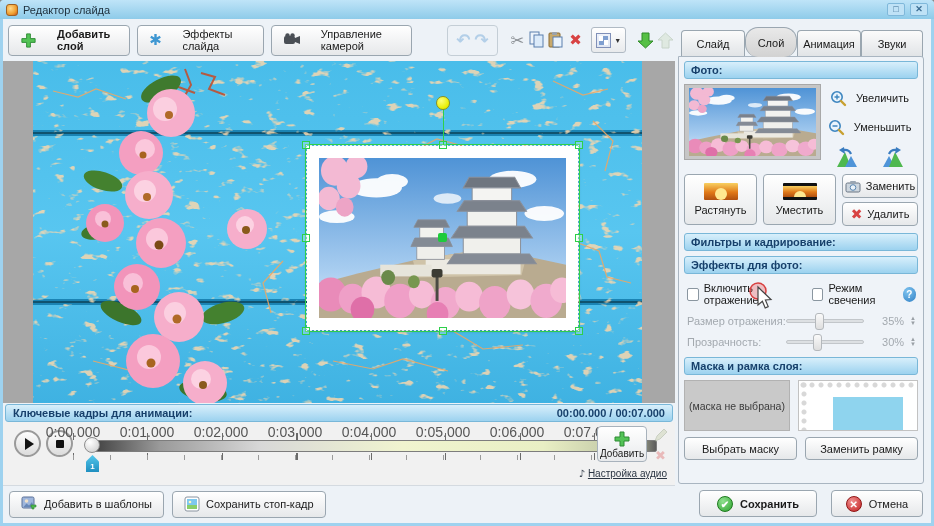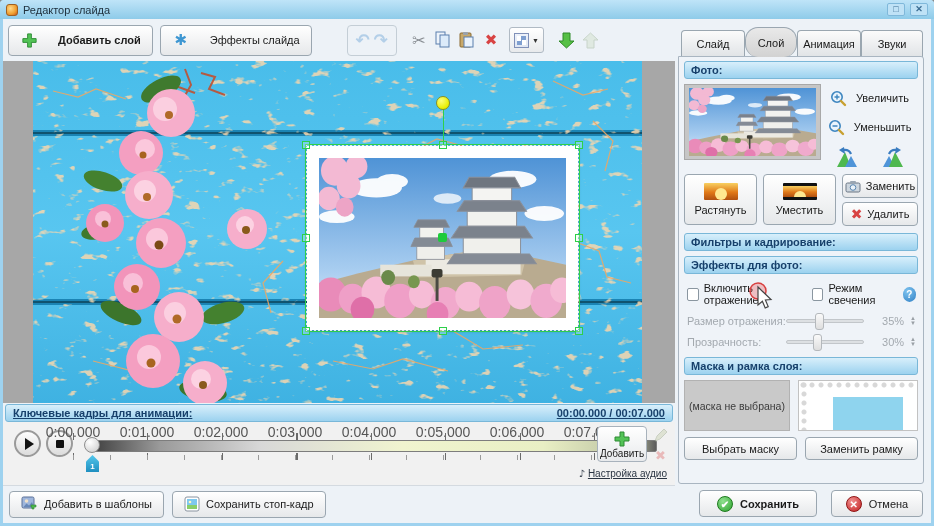--- a/index.html
+++ b/index.html
@@ -58,21 +58,21 @@
   .photo-frame { position:absolute; left:274px; top:85px; width:271px; height:184px; background:#fff;
     outline:2px dotted #e3ecf2; box-shadow:0 1px 3px rgba(0,0,0,.35); padding:12px; }
   .photo-frame svg { width:100%; height:100%; display:block; }
 
   
   .cursor { position:absolute; z-index:50; pointer-events:none; }
 
   
   .tl-header { height:18px; margin:1px 2px 0 2px; border-radius:3px; border:1px solid #79b7d8;
     background:linear-gradient(#d8effb,#9cd2ef); display:flex; align-items:center; padding:0 7px;
-    color:#17406b; font-weight:bold;text-decoration:underline; }
+    color:#17406b; font-weight:bold; }
   .tl-time { margin-left:auto; }
   .tl-body { height:64px; position:relative; background:#f1f1f1; border-bottom:1px solid #d4dae0; }
   .pc-btn { position:absolute; width:27px; height:27px; border-radius:50%; top:8px;
     background:linear-gradient(#fdfdfd,#dcdcdc); border:2px solid #9a9a9a; display:flex; align-items:center; justify-content:center; }
   .play-tri { width:0; height:0; border-left:9px solid #111; border-top:6px solid transparent; border-bottom:6px solid transparent; margin-left:3px; }
   .stop-sq { width:8px; height:8px; background:#111; border-radius:1px; }
   .ruler-labels { position:absolute; left:33px; top:2px; width:592px; display:flex; }
   .ruler-labels span { flex:1; text-align:center; font-size:14px; color:#555; }
   .ticks-minor { position:absolute; left:70px; top:13px; width:522px; height:5px;
     background:repeating-linear-gradient(to right,#9a9a9a 0 1px,transparent 1px 37px); }
@@ -274,20 +274,31 @@
           <span class="icon16">
             <svg width="17" height="17" viewBox="0 0 18 18">
                 <path d="M7 2h4v5h5v4h-5v5H7v-5H2V7h5z" fill="#53c356" stroke="#2e8b34" stroke-width="1"></path>
               </svg>
           </span>
           <span class="lbl">Добавить слой</span>
         </div>
         <div class="tb-btn">
           <span class="icon16 glyph" style="color:#3e97d2;font-size:15px">✱</span>
           <span class="lbl">Эффекты слайда</span>
+        </div>
+        <div class="tb-btn">
+          <span class="icon16">
+            <svg width="18" height="14" viewBox="0 0 18 14">
+                <rect x="1" y="3" width="11" height="8" rx="2" fill="#4a4f55"></rect>
+                <circle cx="4.5" cy="2.5" r="2.2" fill="#4a4f55"></circle>
+                <circle cx="9.5" cy="2.5" r="2.2" fill="#4a4f55"></circle>
+                <polygon points="12,5 17,3 17,11 12,9" fill="#4a4f55"></polygon>
+              </svg>
+          </span>
+          <span class="lbl">Управление камерой</span>
         </div>
 
         <div class="undo-group">
           <span class="undo-glyph glyph">↶</span>
           <span class="undo-glyph glyph">↷</span>
         </div>
 
         <div class="tool-ico glyph" style="font-size:16px;color:#8a8f94">✂</div>
         <div class="tool-ico">
           <svg width="16" height="18" viewBox="0 0 16 18">

